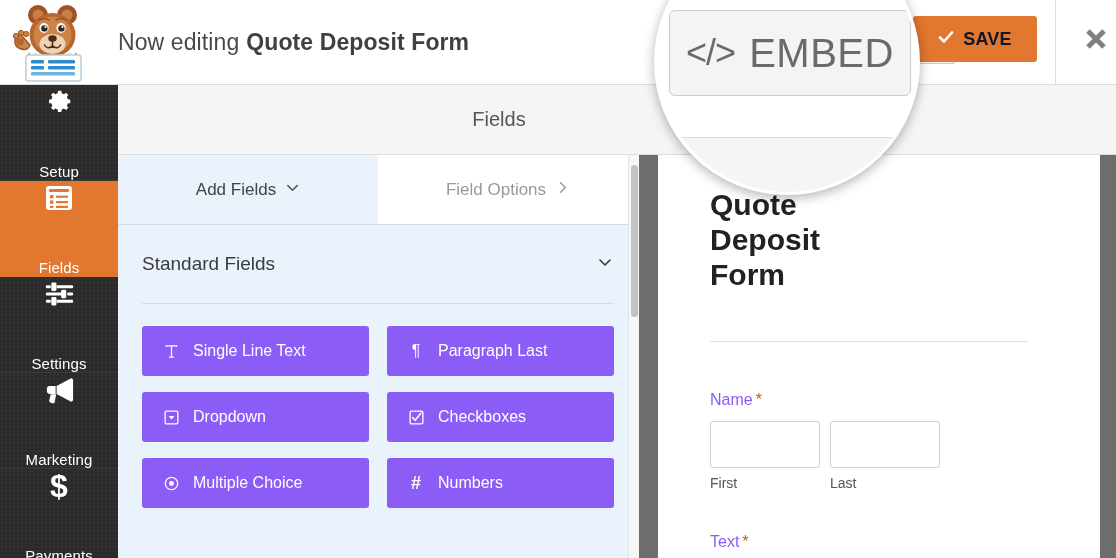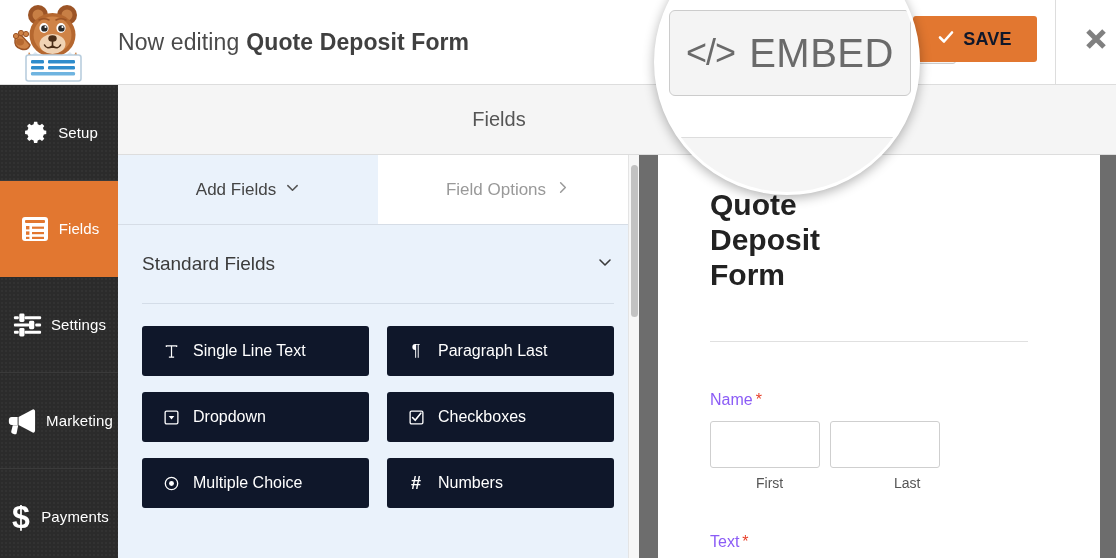--- a/index.html
+++ b/index.html
@@ -71,22 +71,22 @@
     position: absolute; left: 0; top: 85px;
     width: 118px; height: 473px;
     background: #2b2b2b;
     background-image: radial-gradient(rgba(255,255,255,0.035) 1px, transparent 1px);
     background-size: 4px 4px;
     z-index: 4;
   }
   .sb-item {
     position: relative;
     height: 96px;
-    display: flex; flex-direction: row;
-    align-items: center; justify-content: center;
+    display: flex; flex-direction: column;
+    align-items: center; justify-content: space-between;
     gap: 8px;
     color: #ffffff;
     border-bottom: 1px solid #3a3a3a;
   }
   .sb-item.active {
     background: #e27730;
     background-image: none;
     border-bottom-color: #e27730;
   }
   .sb-icon { display: flex; align-items: center; justify-content: center; height: 34px; }
@@ -134,21 +134,21 @@
   }
 
   .field-grid {
     padding: 22px 24px 0 24px;
     display: grid;
     grid-template-columns: 1fr 1fr;
     gap: 16px 18px;
   }
   .field-btn {
     height: 50px;
-    background: #0f172a;
+    background: #8b5cf6;
     border-radius: 3px;
     display: flex; align-items: center;
     padding-left: 20px; gap: 13px;
     color: #ffffff; font-size: 16px;
   }
   .field-btn .fi {
     width: 18px; display: flex; align-items: center; justify-content: center;
     font-size: 16px;
   }
 
@@ -200,21 +200,21 @@
     font-size: 16px; font-weight: normal; color: #8b5cf6;
   }
   .req { color: #e8402a; font-weight: normal; margin-left: 3px; }
   .name-row { position: absolute; left: 52px; top: 236px; }
   .name-inputs { display: flex; gap: 10px; margin-top: 12px; }
   .txt-input {
     width: 110px; height: 47px;
     border: 1px solid #cfcfcf; border-radius: 3px;
     background: #ffffff;
   }
-  .sub-labels { display: flex; gap: 28px; margin-top: 7px; margin-left: 46px; }
+  .sub-labels { display: flex; gap: 10px; margin-top: 7px; }
   .sub-label { width: 110px; font-size: 14px; color: #555; }
   .email-row { position: absolute; left: 52px; top: 378px; }
 
   
   .lens {
     position: absolute;
     left: 654px; top: -71px;
     width: 266px; height: 266px;
     border-radius: 50%;
     background: #ffffff;

